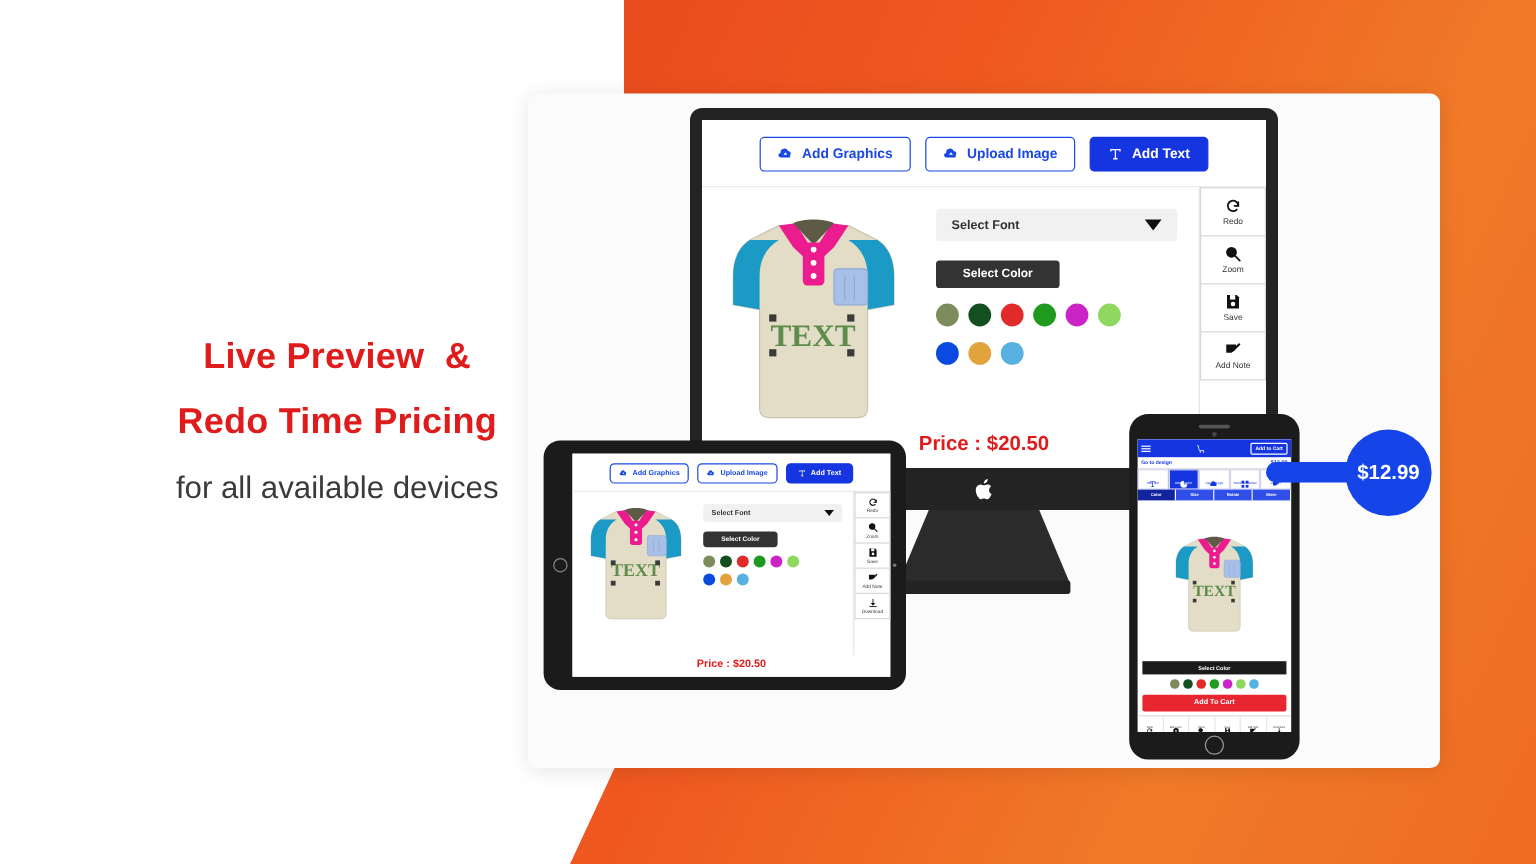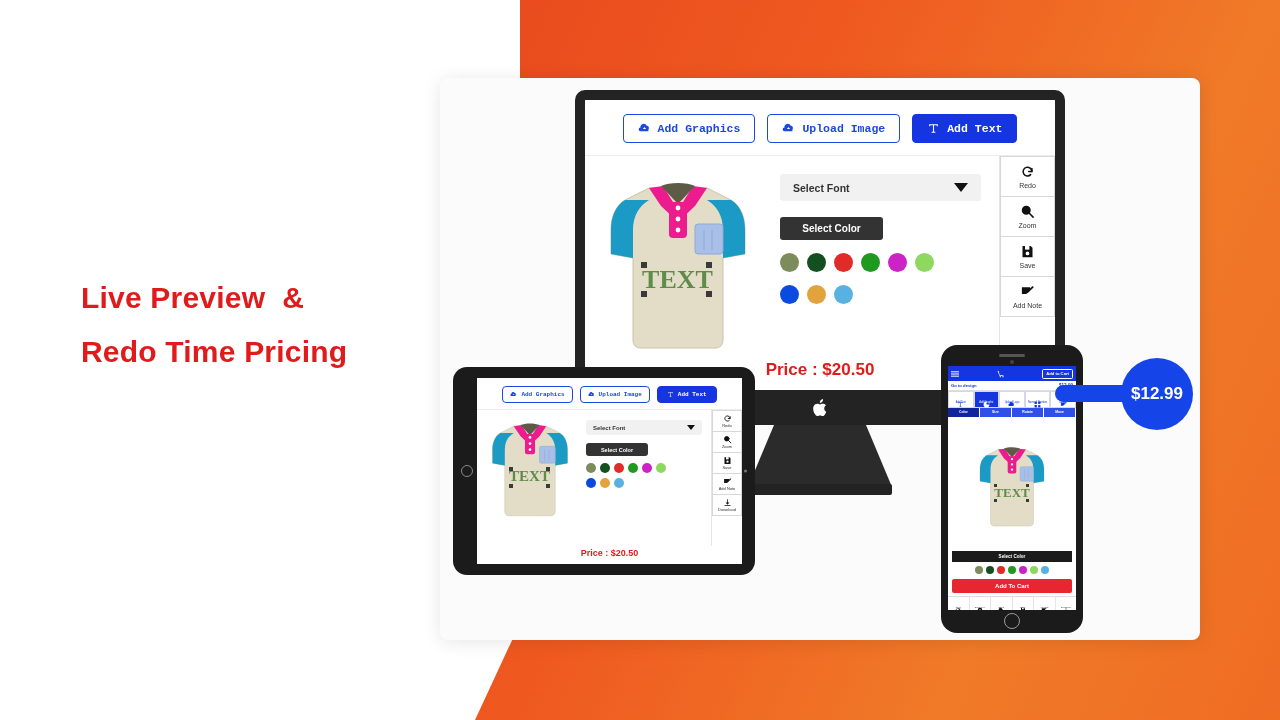--- a/index.html
+++ b/index.html
@@ -30,21 +30,21 @@
   .bg-bottom-wedge {
     position:absolute; left:420px; bottom:0; width:120px; height:140px;
     background:#ffffff;
     clip-path: polygon(0 0, 120px 0, 120px 0, 55px 140px, 0 140px);
   }
   .bg-left-white {
     position:absolute; left:0; top:0; width:460px; height:720px; background:#ffffff;
   }
 
   
-  .headline { position:absolute; left:81px; top:283px; width:400px; }
+  .headline { position:absolute; left:81px; top:283px; width:400px;text-align:center; }
   .headline .l1, .headline .l2 {
     color:#e01b1b; font-size:30px; font-weight:bold; line-height:1.0;
     letter-spacing:.2px; white-space:pre;
   }
   .headline .l1 { margin-bottom:24px; }
   .headline .l2 { margin-bottom:26px; }
   .headline .l3 { color:#3a3a3a; font-size:26px; line-height:1.0; white-space:pre; }
 
   
   .card {
@@ -79,24 +79,24 @@
     background:#232323; border-radius:2px;
   }
 
   
   .app { position:absolute; inset:0; background:#fff; display:flex; flex-direction:column; }
   .app-toolbar {
     display:flex; gap:12px; justify-content:center; align-items:center;
     padding:14px 0 12px 0; border-bottom:1px solid #ececec;
   }
   .tb-btn {
-    display:flex; align-items:flex-start; gap:7px;
+    display:flex; align-items:center; gap:7px;
     border:1.5px solid #1a48e0; color:#1a48e0; background:#fff;
     border-radius:4px; font-size:11.5px; font-weight:bold;
-    padding:7px 14px; white-space:nowrap;font-family:Liberation Mono, monospace;
+    padding:7px 14px; white-space:nowrap;
   }
   .tb-btn.primary { background:#1535e0; border-color:#1535e0; color:#fff; }
   .tb-ico { width:13px; height:13px; flex:none; }
   .tb-ico svg { display:block; width:100%; height:100%; }
 
   .app-body { flex:1; display:flex; position:relative; }
   .preview-pane { width:185px; display:flex; align-items:flex-start; justify-content:center; padding-top:14px; }
   .controls-pane { flex:1; padding:18px 18px 0 10px; }
   .tools-pane {
     width:56px; border-left:1px solid #e4e4e4; display:flex; flex-direction:column;
@@ -204,20 +204,21 @@
 <div class="bg-gradient"></div>
 <div class="bg-left-white"></div>
 <div class="bg-wedge-top2"></div>
 <div class="bg-wedge-top"></div>
 <div class="bg-bottom-white"></div>
 <div class="bg-bottom-wedge"></div>
 
 <div class="headline">
   <div class="l1">Live Preview  &amp;</div>
   <div class="l2">Redo Time Pricing</div>
+  <div class="l3">for all available devices</div>
 </div>
 
 <div class="card"></div>
 
 <div class="monitor">
   <div class="monitor-bezel"></div>
   <div class="monitor-screen">
     <div class="app">
 
       <div class="app-toolbar">

